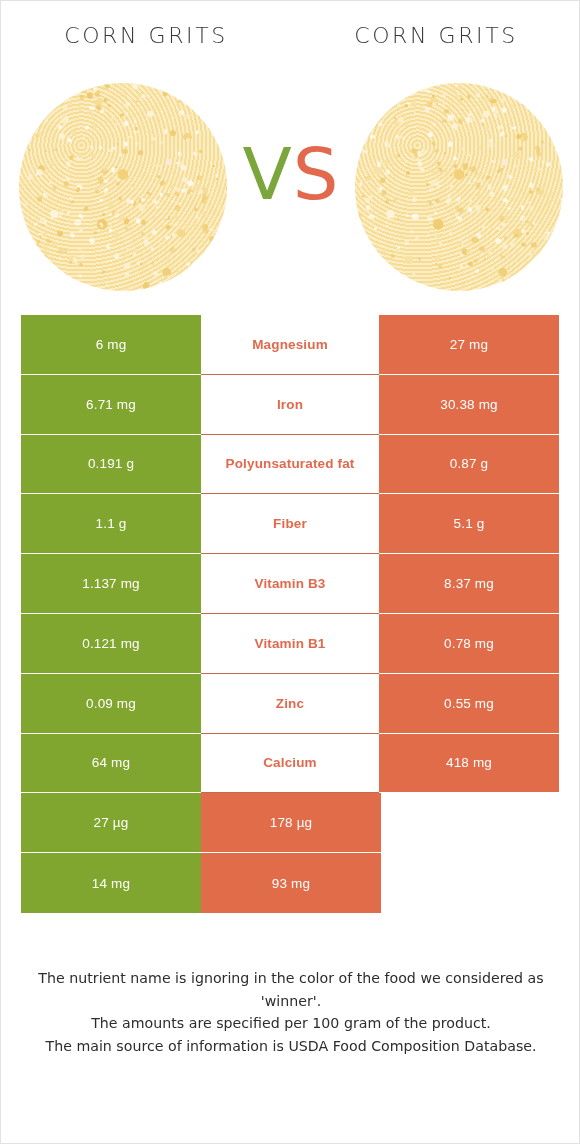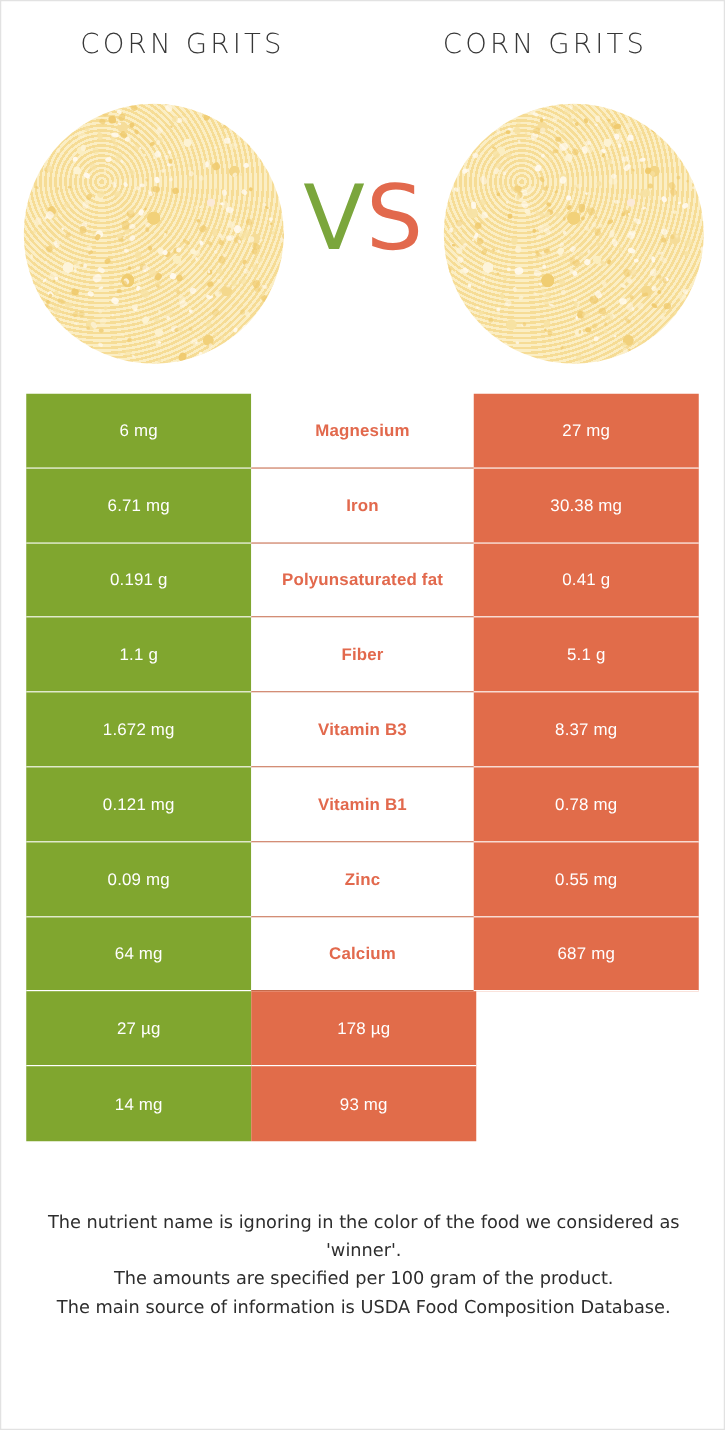--- a/index.html
+++ b/index.html
@@ -1034,51 +1034,51 @@
 
     <div class="row">
       <div class="cell left">6.71 mg</div>
       <div class="cell mid">Iron</div>
       <div class="cell right">30.38 mg</div>
     </div>
 
     <div class="row">
       <div class="cell left">0.191 g</div>
       <div class="cell mid">Polyunsaturated fat</div>
-      <div class="cell right">0.41 g</div>
+      <div class="cell right">0.87 g</div>
     </div>
 
     <div class="row">
       <div class="cell left">1.1 g</div>
       <div class="cell mid">Fiber</div>
       <div class="cell right">5.1 g</div>
     </div>
 
     <div class="row">
-      <div class="cell left">1.672 mg</div>
+      <div class="cell left">1.137 mg</div>
       <div class="cell mid">Vitamin B3</div>
       <div class="cell right">8.37 mg</div>
     </div>
 
     <div class="row">
       <div class="cell left">0.121 mg</div>
       <div class="cell mid">Vitamin B1</div>
       <div class="cell right">0.78 mg</div>
     </div>
 
     <div class="row">
       <div class="cell left">0.09 mg</div>
       <div class="cell mid">Zinc</div>
       <div class="cell right">0.55 mg</div>
     </div>
 
     <div class="row">
       <div class="cell left">64 mg</div>
       <div class="cell mid">Calcium</div>
-      <div class="cell right">687 mg</div>
+      <div class="cell right">418 mg</div>
     </div>
 
     <div class="row">
       <div class="cell left">27 µg</div>
       <div class="cell right">178 µg</div>
     </div>
 
     <div class="row">
       <div class="cell left">14 mg</div>
       <div class="cell right">93 mg</div>

